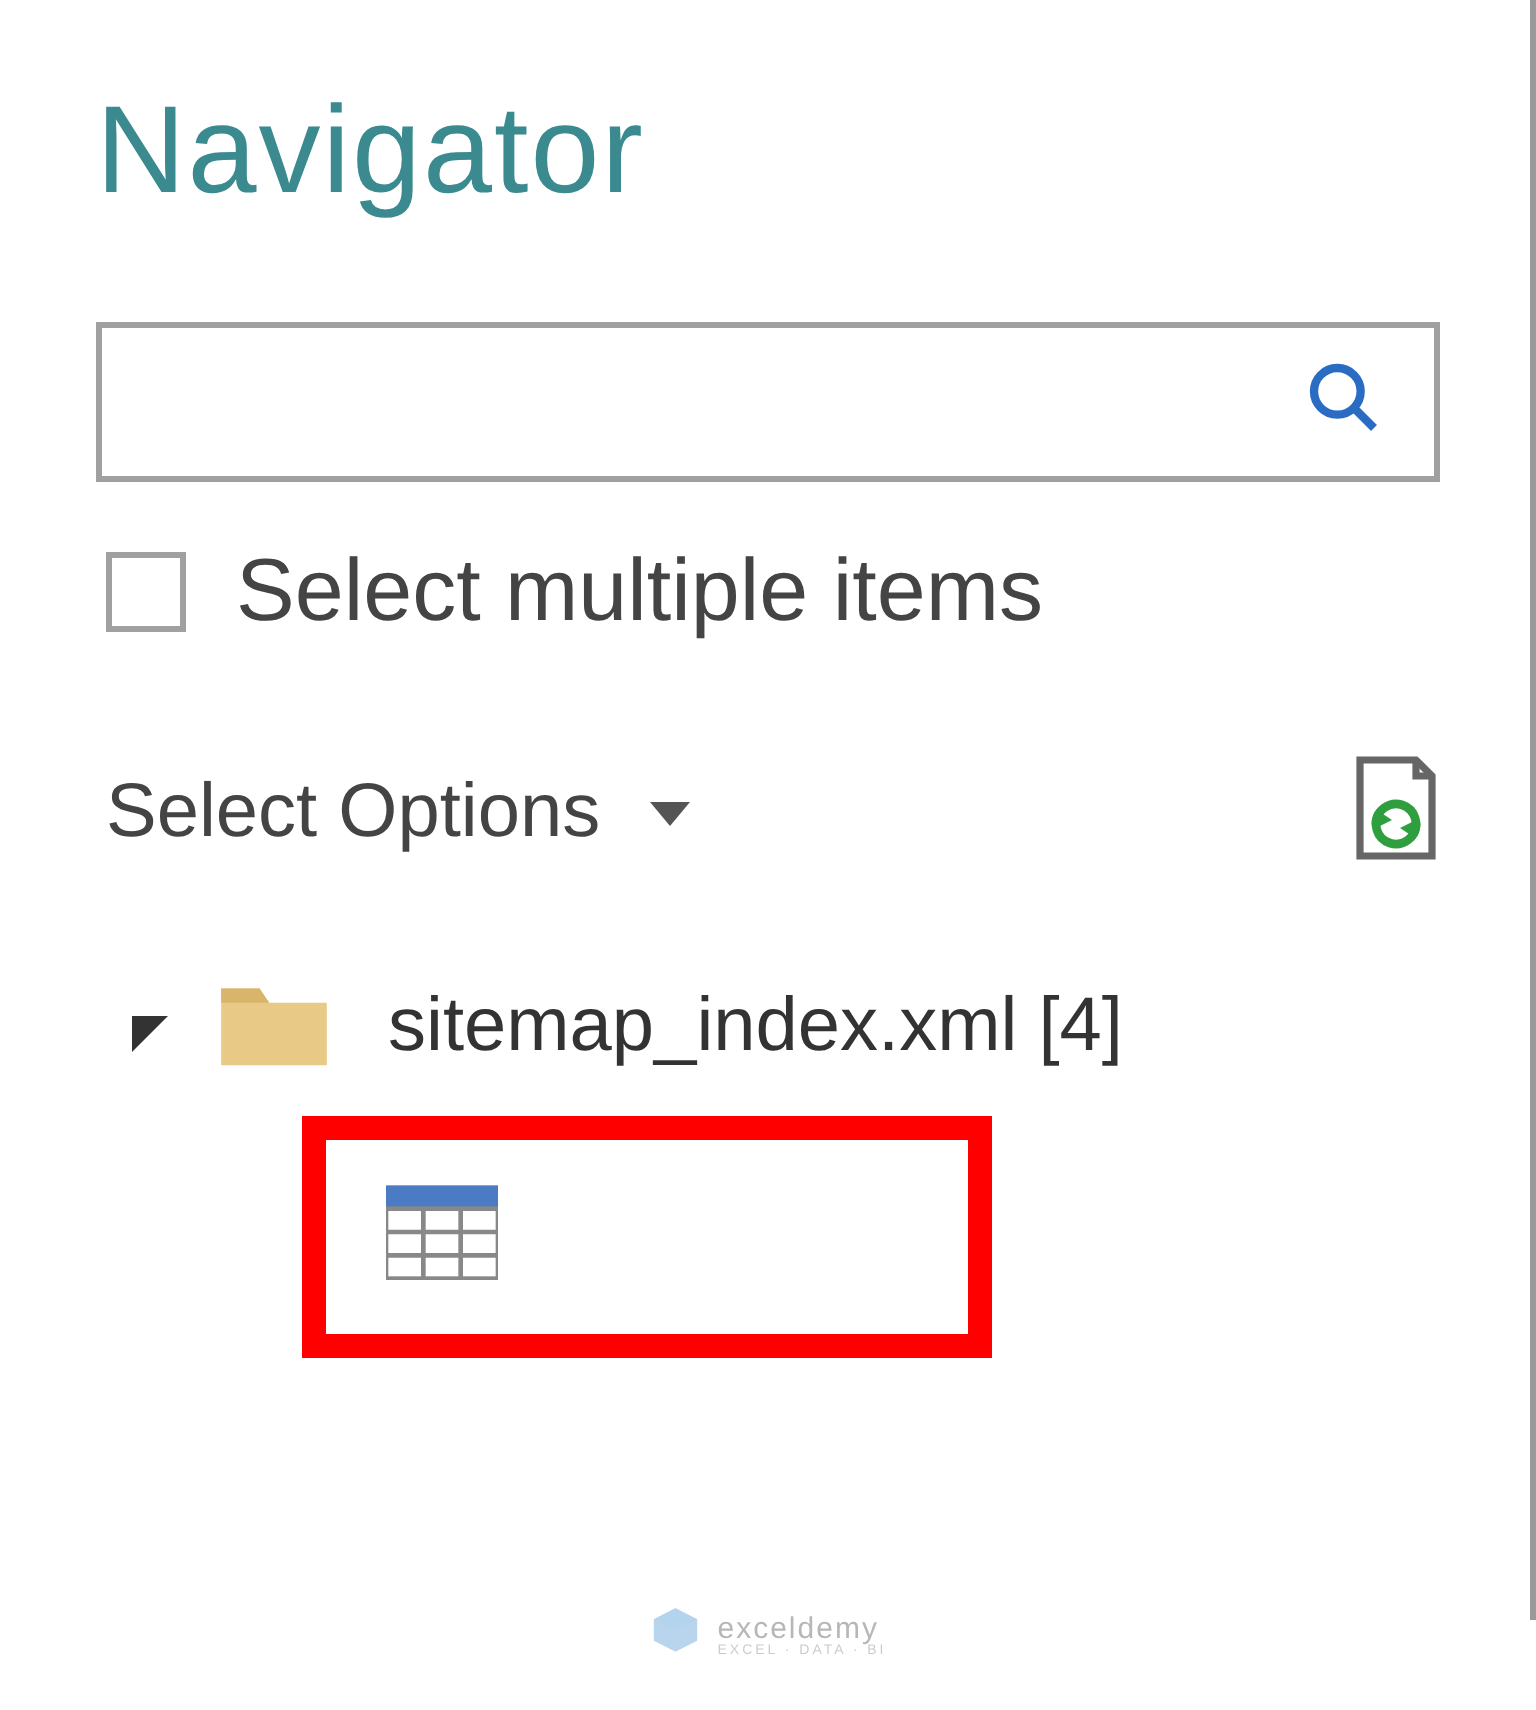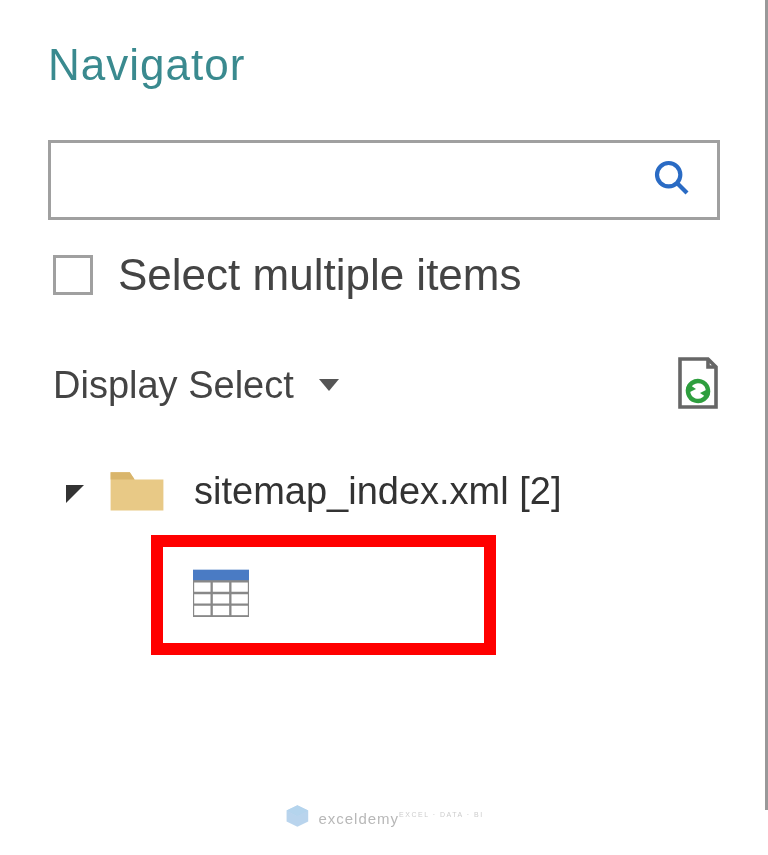--- a/index.html
+++ b/index.html
@@ -9,21 +9,21 @@
     }
     body {
       font-family: 'Segoe UI', Tahoma, sans-serif;
       background: #ffffff;
       width: 768px;
       height: 855px;
       position: relative;
       padding: 40px 48px;
     }
     .title {
-      font-size: 44px;
+      font-size: 62px;
       font-weight: 300;
       color: #3a8a8f;
       letter-spacing: 1px;
       margin-bottom: 50px;
     }
     .search-box {
       border: 3px solid #a0a0a0;
       height: 80px;
       display: flex;
       align-items: center;
@@ -130,21 +130,21 @@
       align-items: center;
       opacity: 0.6;
     }
     .watermark-icon svg {
       width: 26px;
       height: 26px;
       margin-right: 8px;
     }
     .watermark-text {
       display: flex;
-      flex-direction: row;
+      flex-direction: column;
       line-height: 1;
     }
     .watermark-main {
       font-size: 15px;
       color: #888;
       letter-spacing: 1px;
     }
     .watermark-sub {
       font-size: 7px;
       color: #aaa;
@@ -175,21 +175,21 @@
   </span>
 </div>
 
 <div class="checkbox-row">
   <div class="checkbox"></div>
   <span class="checkbox-label">Select multiple items</span>
 </div>
 
 <div class="options-row">
   <div class="options-left">
-    <span class="options-label">Display Select</span>
+    <span class="options-label">Select Options</span>
     <span class="dropdown-arrow"></span>
   </div>
   <span class="refresh-icon">
     <svg viewBox="0 0 24 28">
       <path d="M4 2 L18 2 L22 6 L22 26 L4 26 Z" fill="none" stroke="#666" stroke-width="1.8"></path>
       <path d="M18 2 L18 6 L22 6" fill="none" stroke="#666" stroke-width="1.8"></path>
       <g transform="translate(13,18)">
         <path d="M -5 0 A 5 5 0 1 1 4 3" fill="none" stroke="#2e9e3e" stroke-width="2.2"></path>
         <path d="M 5 -1 L 4 3 L 1 1 Z" fill="#2e9e3e"></path>
         <path d="M 5 0 A 5 5 0 1 1 -4 -3" fill="none" stroke="#2e9e3e" stroke-width="2.2"></path>
@@ -201,21 +201,21 @@
 
 <div class="tree">
   <div class="tree-root">
     <span class="expand-arrow"></span>
     <span class="folder-icon">
       <svg viewBox="0 0 24 20">
         <path d="M1 3 L9 3 L11 6 L23 6 L23 19 L1 19 Z" fill="#e8c986"></path>
         <path d="M1 3 L9 3 L11 6 L1 6 Z" fill="#d9b56b"></path>
       </svg>
     </span>
-    <span class="tree-root-label">sitemap_index.xml [2]</span>
+    <span class="tree-root-label">sitemap_index.xml [4]</span>
   </div>
   <div class="highlighted-box">
     <span class="table-icon">
       <svg viewBox="0 0 24 20">
         <rect x="0" y="0" width="24" height="5" fill="#4a7bc4"></rect>
         <rect x="0" y="5" width="24" height="15" fill="#fff" stroke="#888" stroke-width="1"></rect>
         <line x1="8" y1="5" x2="8" y2="20" stroke="#888" stroke-width="1"></line>
         <line x1="16" y1="5" x2="16" y2="20" stroke="#888" stroke-width="1"></line>
         <line x1="0" y1="10" x2="24" y2="10" stroke="#888" stroke-width="1"></line>
         <line x1="0" y1="15" x2="24" y2="15" stroke="#888" stroke-width="1"></line>

